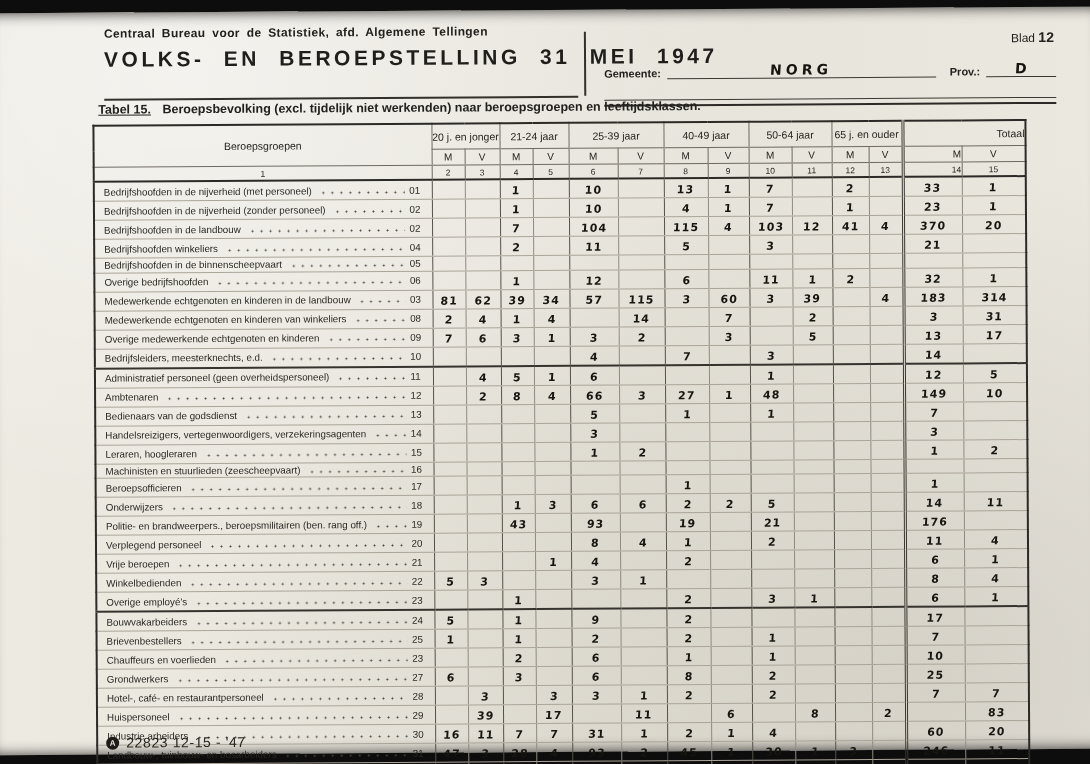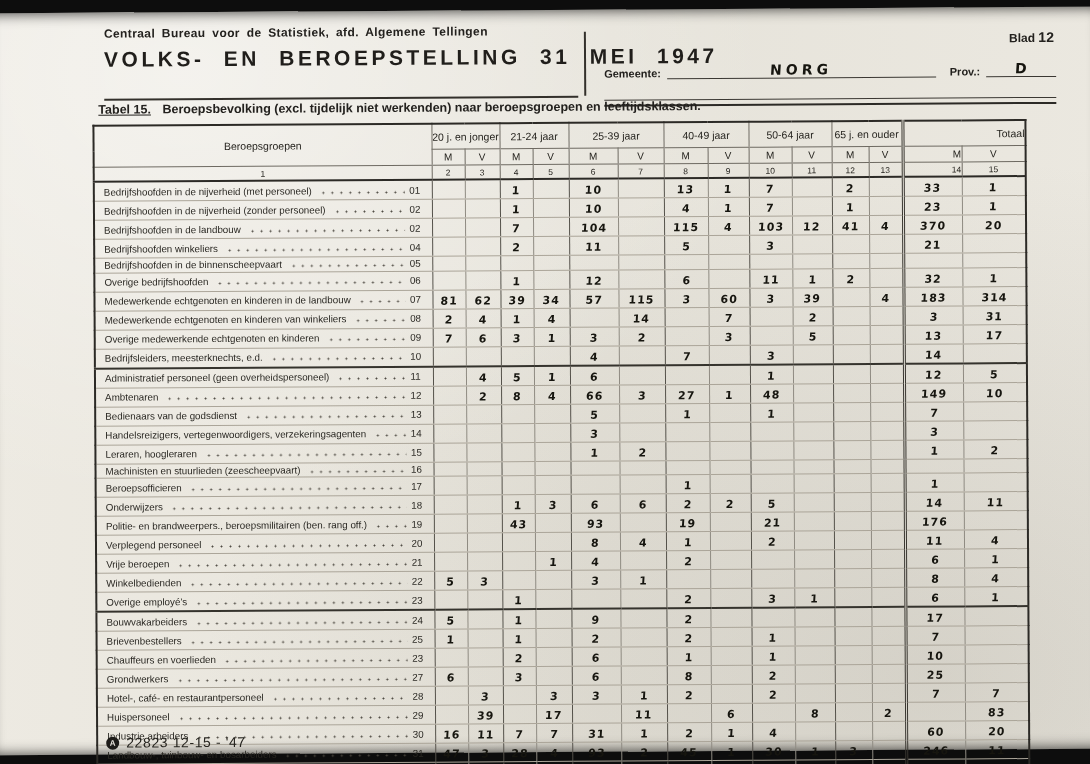--- a/index.html
+++ b/index.html
@@ -14,21 +14,21 @@
   .sheet{position:relative;width:100%;height:100%;}
 
   
   .hdr{position:absolute;left:118px;top:14px;width:952px;height:92px;}
   .hdr-left{position:absolute;left:0;top:0;width:476px;}
   .org{font-size:12px;font-weight:bold;color:#23211e;letter-spacing:.4px;word-spacing:3px;}
   .title{margin-top:7px;font-size:21px;font-weight:bold;color:#201e1b;letter-spacing:3.5px;word-spacing:10px;white-space:nowrap;}
   .rule-left{position:absolute;left:0;top:72px;width:474px;border-top:2px solid #33302b;}
   .vdiv{position:absolute;left:480px;top:8px;height:64px;border-left:2px solid #33302b;}
   .hdr-right{position:absolute;left:500px;top:0;width:452px;}
-  .blad{position:absolute;right:2px;top:8px;font-size:12px;font-weight:bold;color:#23211e;}
+  .blad{position:absolute;right:2px;top:8px;font-size:12px;font-weight:normal;color:#23211e;}
   .blad b{font-size:14px;}
   .gem-row{position:absolute;left:0;top:38px;width:452px;display:flex;align-items:flex-end;}
   .lbl-print{font-size:11px;font-weight:bold;color:#23211e;white-space:nowrap;}
   .writeline{border-bottom:1.3px solid #3b3833;text-align:center;height:17px;}
   .gem-line{flex:1;margin-left:6px;}
   .prov-lbl{margin-left:14px;}
   .prov-line{width:70px;margin-left:6px;}
   .rule-right{position:absolute;left:0;top:76px;width:452px;height:4px;
       border-top:1.2px solid #3b3833;border-bottom:2.2px solid #2c2a26;}
 
@@ -308,21 +308,21 @@
             <td class="d gs"><span class="hw">2</span></td>
             <td class="d"></td>
             <td class="d tot"><span class="hw">32</span></td>
             <td class="d"><span class="hw">1</span></td>
           </tr>
           <tr>
             <td class="lbl">
               <div class="wrap">
                 <span class="txt">Medewerkende echtgenoten en kinderen in de landbouw</span>
                 <span class="dots"></span>
-                <span class="no">07</span>
+                <span class="no">03</span>
               </div>
             </td>
             <td class="d gs"><span class="hw">81</span></td>
             <td class="d"><span class="hw">62</span></td>
             <td class="d gs"><span class="hw">39</span></td>
             <td class="d"><span class="hw">34</span></td>
             <td class="d gs"><span class="hw">57</span></td>
             <td class="d"><span class="hw">115</span></td>
             <td class="d gs"><span class="hw">3</span></td>
             <td class="d"><span class="hw">60</span></td>

